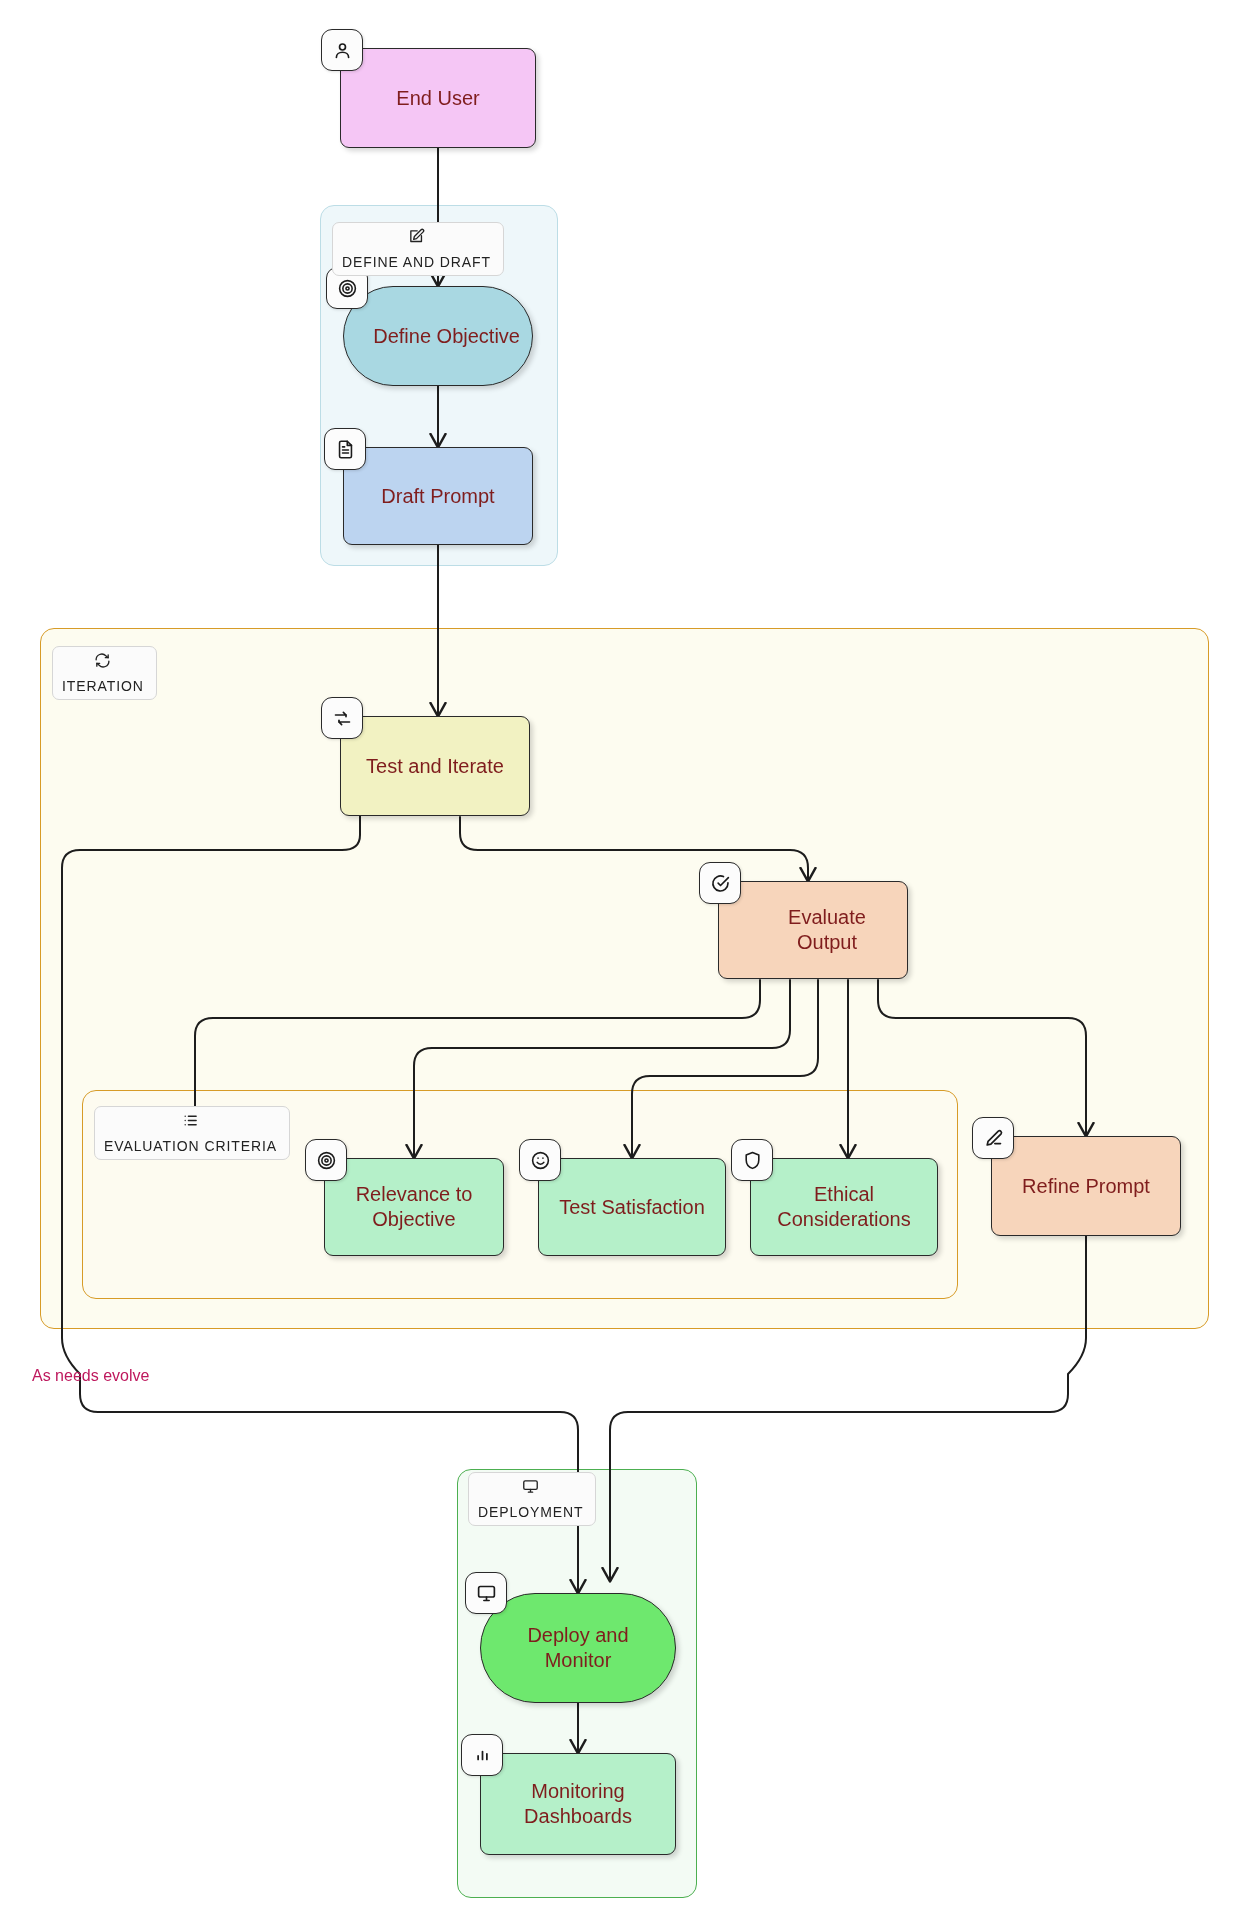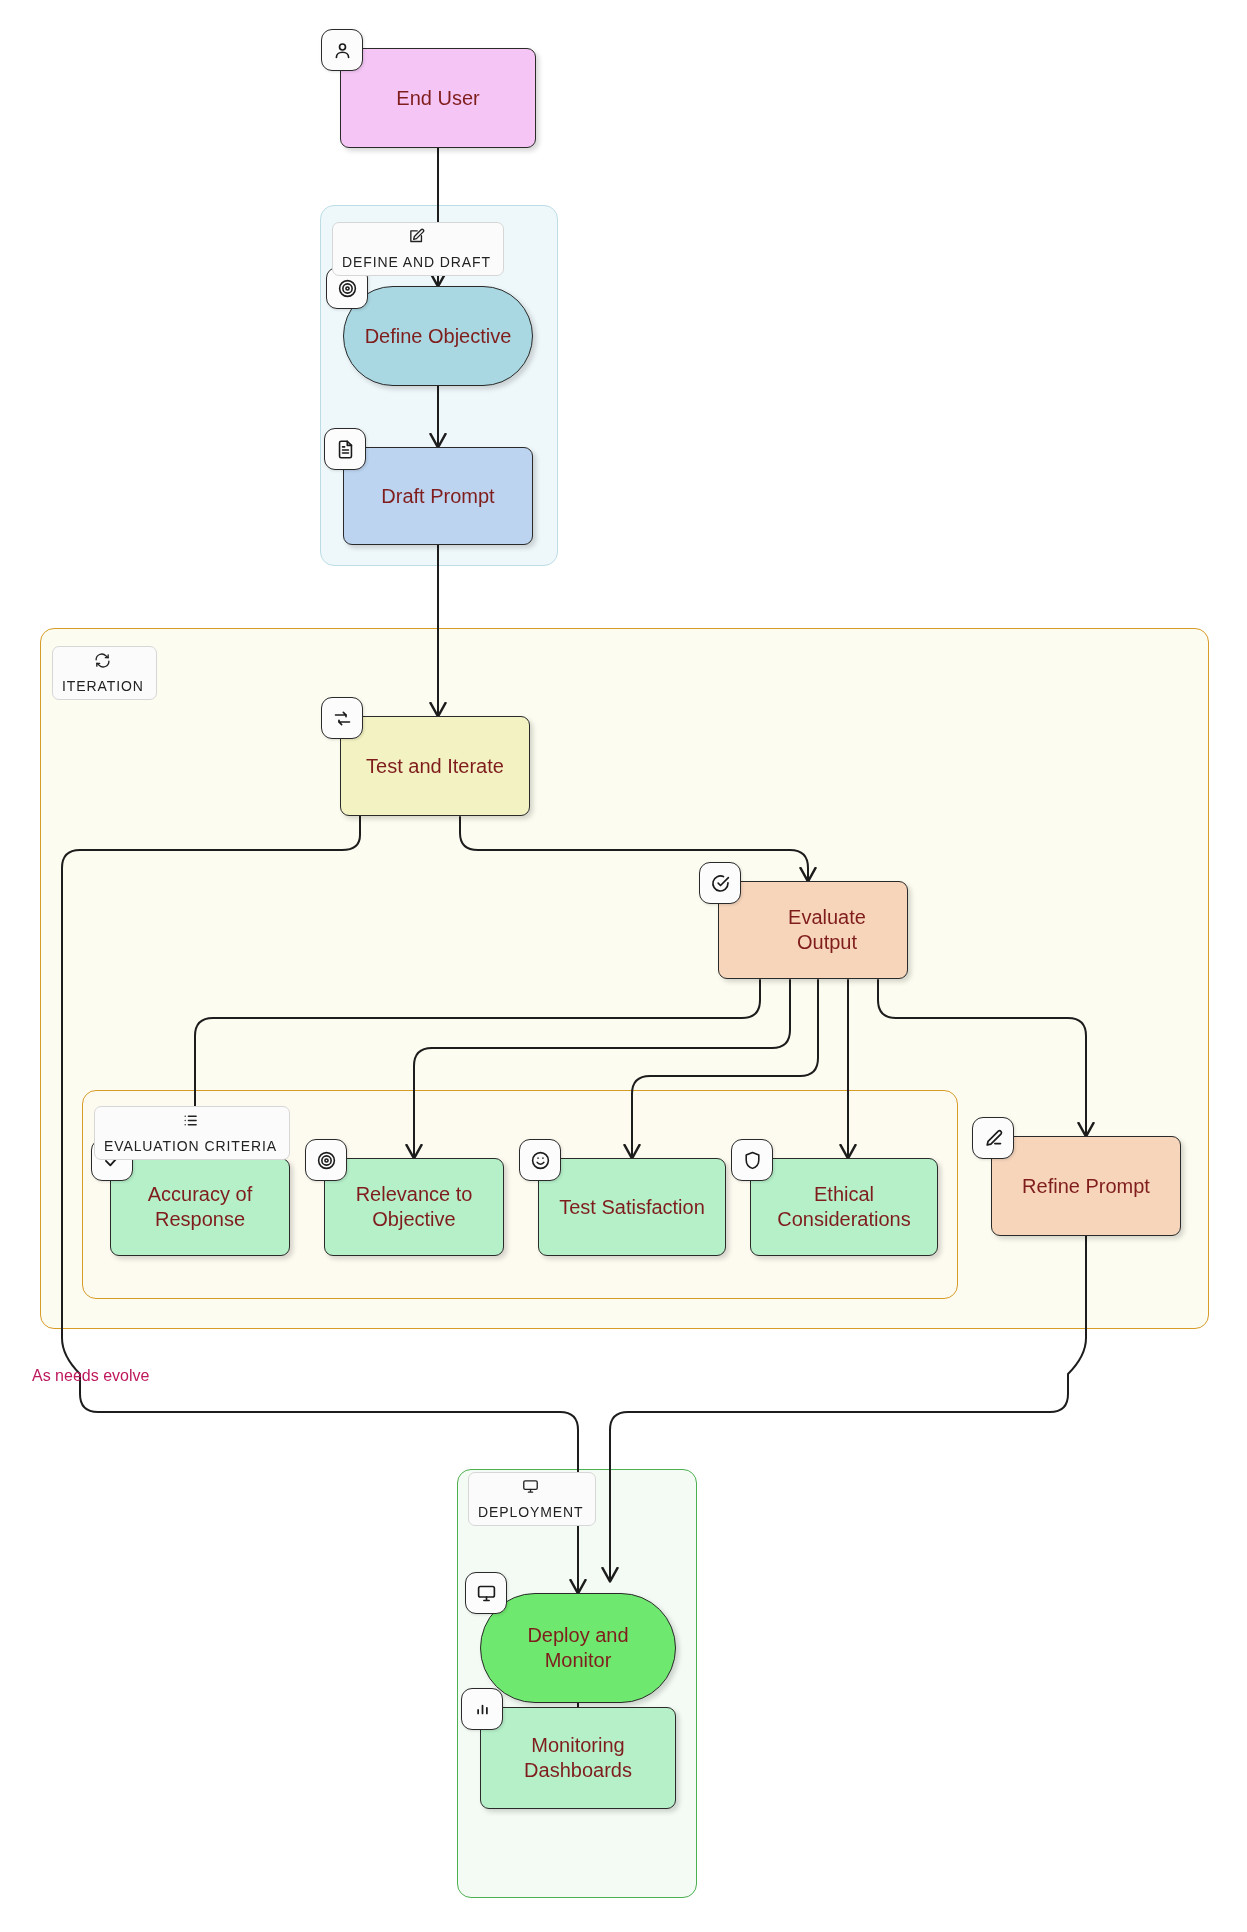--- a/index.html
+++ b/index.html
@@ -60,21 +60,21 @@
     justify-content: center;
     text-align: center;
     border: 1.4px solid #2a2a2a;
     color: #7f1d1d;
     font-size: 20px;
     line-height: 1.25;
     z-index: 4;
     box-shadow: 3px 3px 5px rgba(0,0,0,0.16);
   }
   .node.rect { border-radius: 9px; }
-  .node.stadium { border-radius: 999px; }
+  .node.stadium { border-radius: 999px; justify-content: flex-end; }
   .node-label { padding: 0 12px; }
   .node-badge {
     position: absolute;
     left: -20px;
     top: -20px;
     width: 40px;
     height: 40px;
     background: #fcfcfc;
     border: 1.6px solid #2a2a2a;
     border-radius: 11px;
@@ -229,28 +229,20 @@
   <div class="node rect" style="left:718px; top:881px; width:190px; height:98px; background:#f7d5bb;padding-left:28px;">
     <div class="node-badge">
       <svg width="21" height="21" viewBox="0 0 24 24" fill="none" stroke="#1b1b1b" stroke-width="1.9" stroke-linecap="round" stroke-linejoin="round">
         <path d="M20.5 11.2V12a8.6 8.6 0 1 1-5.1-7.9"></path>
         <path d="M21 5.3 12 14.3l-2.7-2.7"></path>
       </svg>
     </div>
     <span class="node-label">Evaluate Output</span>
   </div>
 
-  <div class="node rect" style="left:110px; top:1158px; width:180px; height:98px; background:#b5f0c9;">
-    <div class="node-badge">
-      <svg width="21" height="21" viewBox="0 0 24 24" fill="none" stroke="#1b1b1b" stroke-width="2.1" stroke-linecap="round" stroke-linejoin="round">
-        <path d="M4.5 12.5 9.5 17.5 19.5 6.5"></path>
-      </svg>
-    </div>
-    <span class="node-label">Accuracy of Response</span>
-  </div>
 
   <div class="node rect" style="left:324px; top:1158px; width:180px; height:98px; background:#b5f0c9;">
     <div class="node-badge">
       <svg width="21" height="21" viewBox="0 0 24 24" fill="none" stroke="#1b1b1b" stroke-width="1.8" stroke-linecap="round" stroke-linejoin="round">
         <circle cx="12" cy="12" r="9"></circle>
         <circle cx="12" cy="12" r="5.3"></circle>
         <circle cx="12" cy="12" r="1.8"></circle>
       </svg>
     </div>
     <span class="node-label">Relevance to Objective</span>
@@ -289,21 +281,21 @@
   <div class="node stadium" style="left:480px; top:1593px; width:196px; height:110px; background:#6ee86e;">
     <div class="node-badge" style="left:-16px; top:-22px;">
       <svg width="21" height="21" viewBox="0 0 24 24" fill="none" stroke="#1b1b1b" stroke-width="1.9" stroke-linecap="round" stroke-linejoin="round">
         <rect x="3" y="4" width="18" height="12" rx="2"></rect>
         <path d="M9 20h6M12 16v4"></path>
       </svg>
     </div>
     <span class="node-label">Deploy and Monitor</span>
   </div>
 
-  <div class="node rect" style="left:480px; top:1707px; width:196px; height:102px; background:#b5f0c9;">
+  <div class="node rect" style="left:480px; top:1753px; width:196px; height:102px; background:#b5f0c9;">
     <div class="node-badge">
       <svg width="21" height="21" viewBox="0 0 24 24" fill="none" stroke="#1b1b1b" stroke-width="2" stroke-linecap="round" stroke-linejoin="round">
         <path d="M7 16.5v-4M12 16.5V7.5M17 16.5v-6.5"></path>
       </svg>
     </div>
     <span class="node-label">Monitoring Dashboards</span>
   </div>
 
   <div class="edge-label" style="left:32px; top:1367px;">
     <span>As needs evolve</span>

